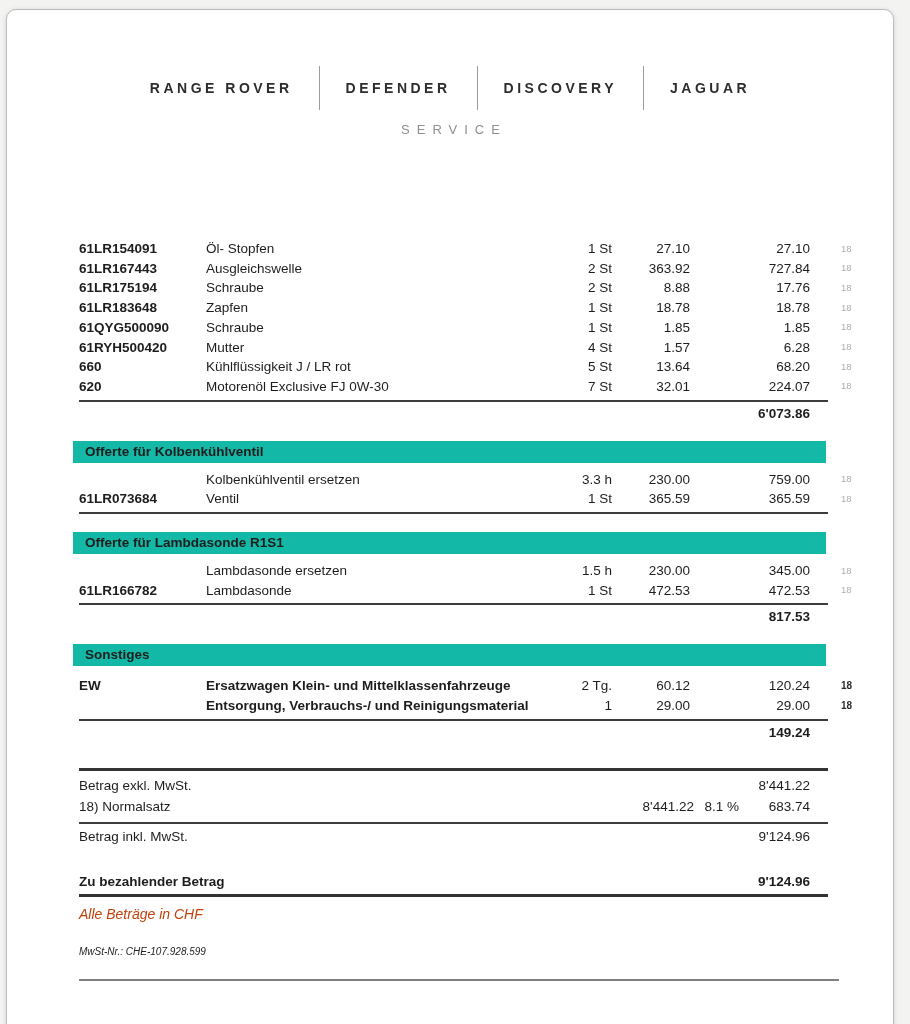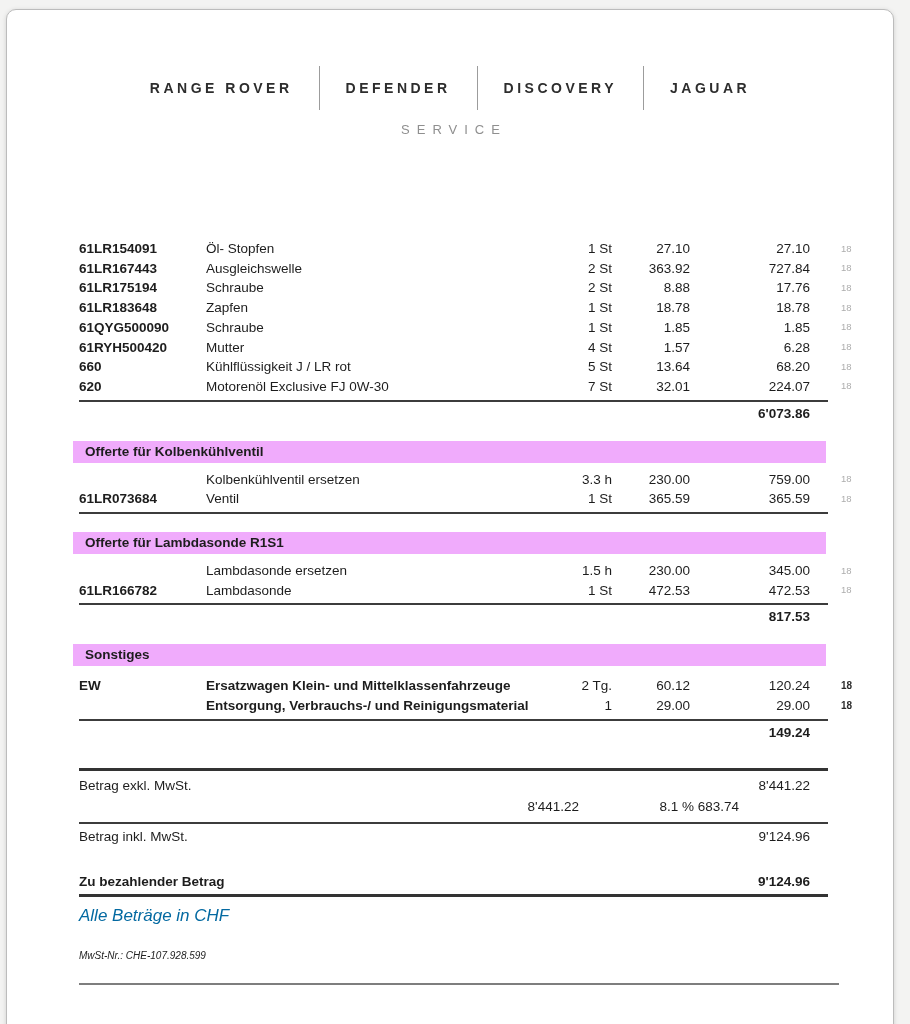--- a/index.html
+++ b/index.html
@@ -17,35 +17,35 @@
   .row{display:grid;grid-template-columns:127px 1fr 80px 78px 120px 18px;line-height:19.7px;}
   .col-code{font-weight:700;white-space:nowrap;}
   .col-desc{white-space:nowrap;}
   .col-qty,.col-price,.col-total{text-align:right;white-space:nowrap;}
   .col-tax{text-align:right;font-size:9.5px;color:#adadad;padding-top:3.5px;line-height:normal;padding-left:31px;}
   .sec-bold .col-desc{font-weight:700;}
   .sec-bold .col-tax{color:#2c2c2c;font-weight:700;font-size:10px;}
   .rule{border-top:2px solid #3c3c3c;margin-top:3px;}
   .rule-heavy{border-top:3px solid #333;}
   .subtotal{text-align:right;padding-right:18px;font-weight:700;line-height:19px;margin-top:2px;}
-  .bar{background:#f0abfc;margin-left:-6px;width:741px;padding-left:12px;height:22px;
+  .bar{background:#14b8a6;margin-left:-6px;width:741px;padding-left:12px;height:22px;
     line-height:22px;font-weight:700;margin-top:18px;}
   .sec-rows{margin-top:7px;}
   .sec-rows-last{margin-top:10px;}
   
   .totals{display:grid;grid-template-columns:1fr 115px 45px 71px;line-height:21.5px;margin-top:4px;}
   .totals .t-label{text-align:left;}
   .totals .t-base,.totals .t-rate,.totals .t-amt{text-align:right;white-space:nowrap;}
   .totals{padding-right:18px;}
   .totals2{line-height:20px;margin-top:3px;padding-right:18px;display:grid;grid-template-columns:1fr 71px;gap:25px;}
   .totals2 .t-amt{text-align:right;}
   .t-bold{font-weight:700;}
   .mid-rule{border-top:2px solid #3c3c3c;margin-top:4px;}
   .end-rule{border-top:3px solid #333;margin-top:2px;}
-  .note{font-style:italic;margin-top:9px;font-size:17px;color:#0369a1;}
+  .note{font-style:italic;margin-top:9px;font-size:14px;color:#c2410c;}
   .vat{font-style:italic;margin-top:24px;font-size:10px;color:#222;}
   .hairline{border-top:2px solid #7e7e7e;margin-top:22px;width:760px;}
 </style>
 </head>
 <body>
 
 <div class="page">
 
   <div class="brandbar">
     <span class="brand">RANGE ROVER</span>
@@ -199,20 +199,21 @@
       <div class="rule"></div>
       <div class="subtotal">149.24</div>
     </div>
 
     <div class="rule rule-heavy" style="margin-top:26px"></div>
     <div class="totals">
       <span class="t-label">Betrag exkl. MwSt.</span>
       <span class="t-base"></span>
       <span class="t-rate"></span>
       <span class="t-amt">8'441.22</span>
+      <span class="t-label">18) Normalsatz</span>
       <span class="t-base">8'441.22</span>
       <span class="t-rate">8.1 %</span>
       <span class="t-amt">683.74</span>
     </div>
     <div class="mid-rule"></div>
     <div class="totals2">
       <span>Betrag inkl. MwSt.</span>
       <span class="t-amt">9'124.96</span>
       <span class="t-bold">Zu bezahlender Betrag</span>
       <span class="t-amt t-bold">9'124.96</span>

